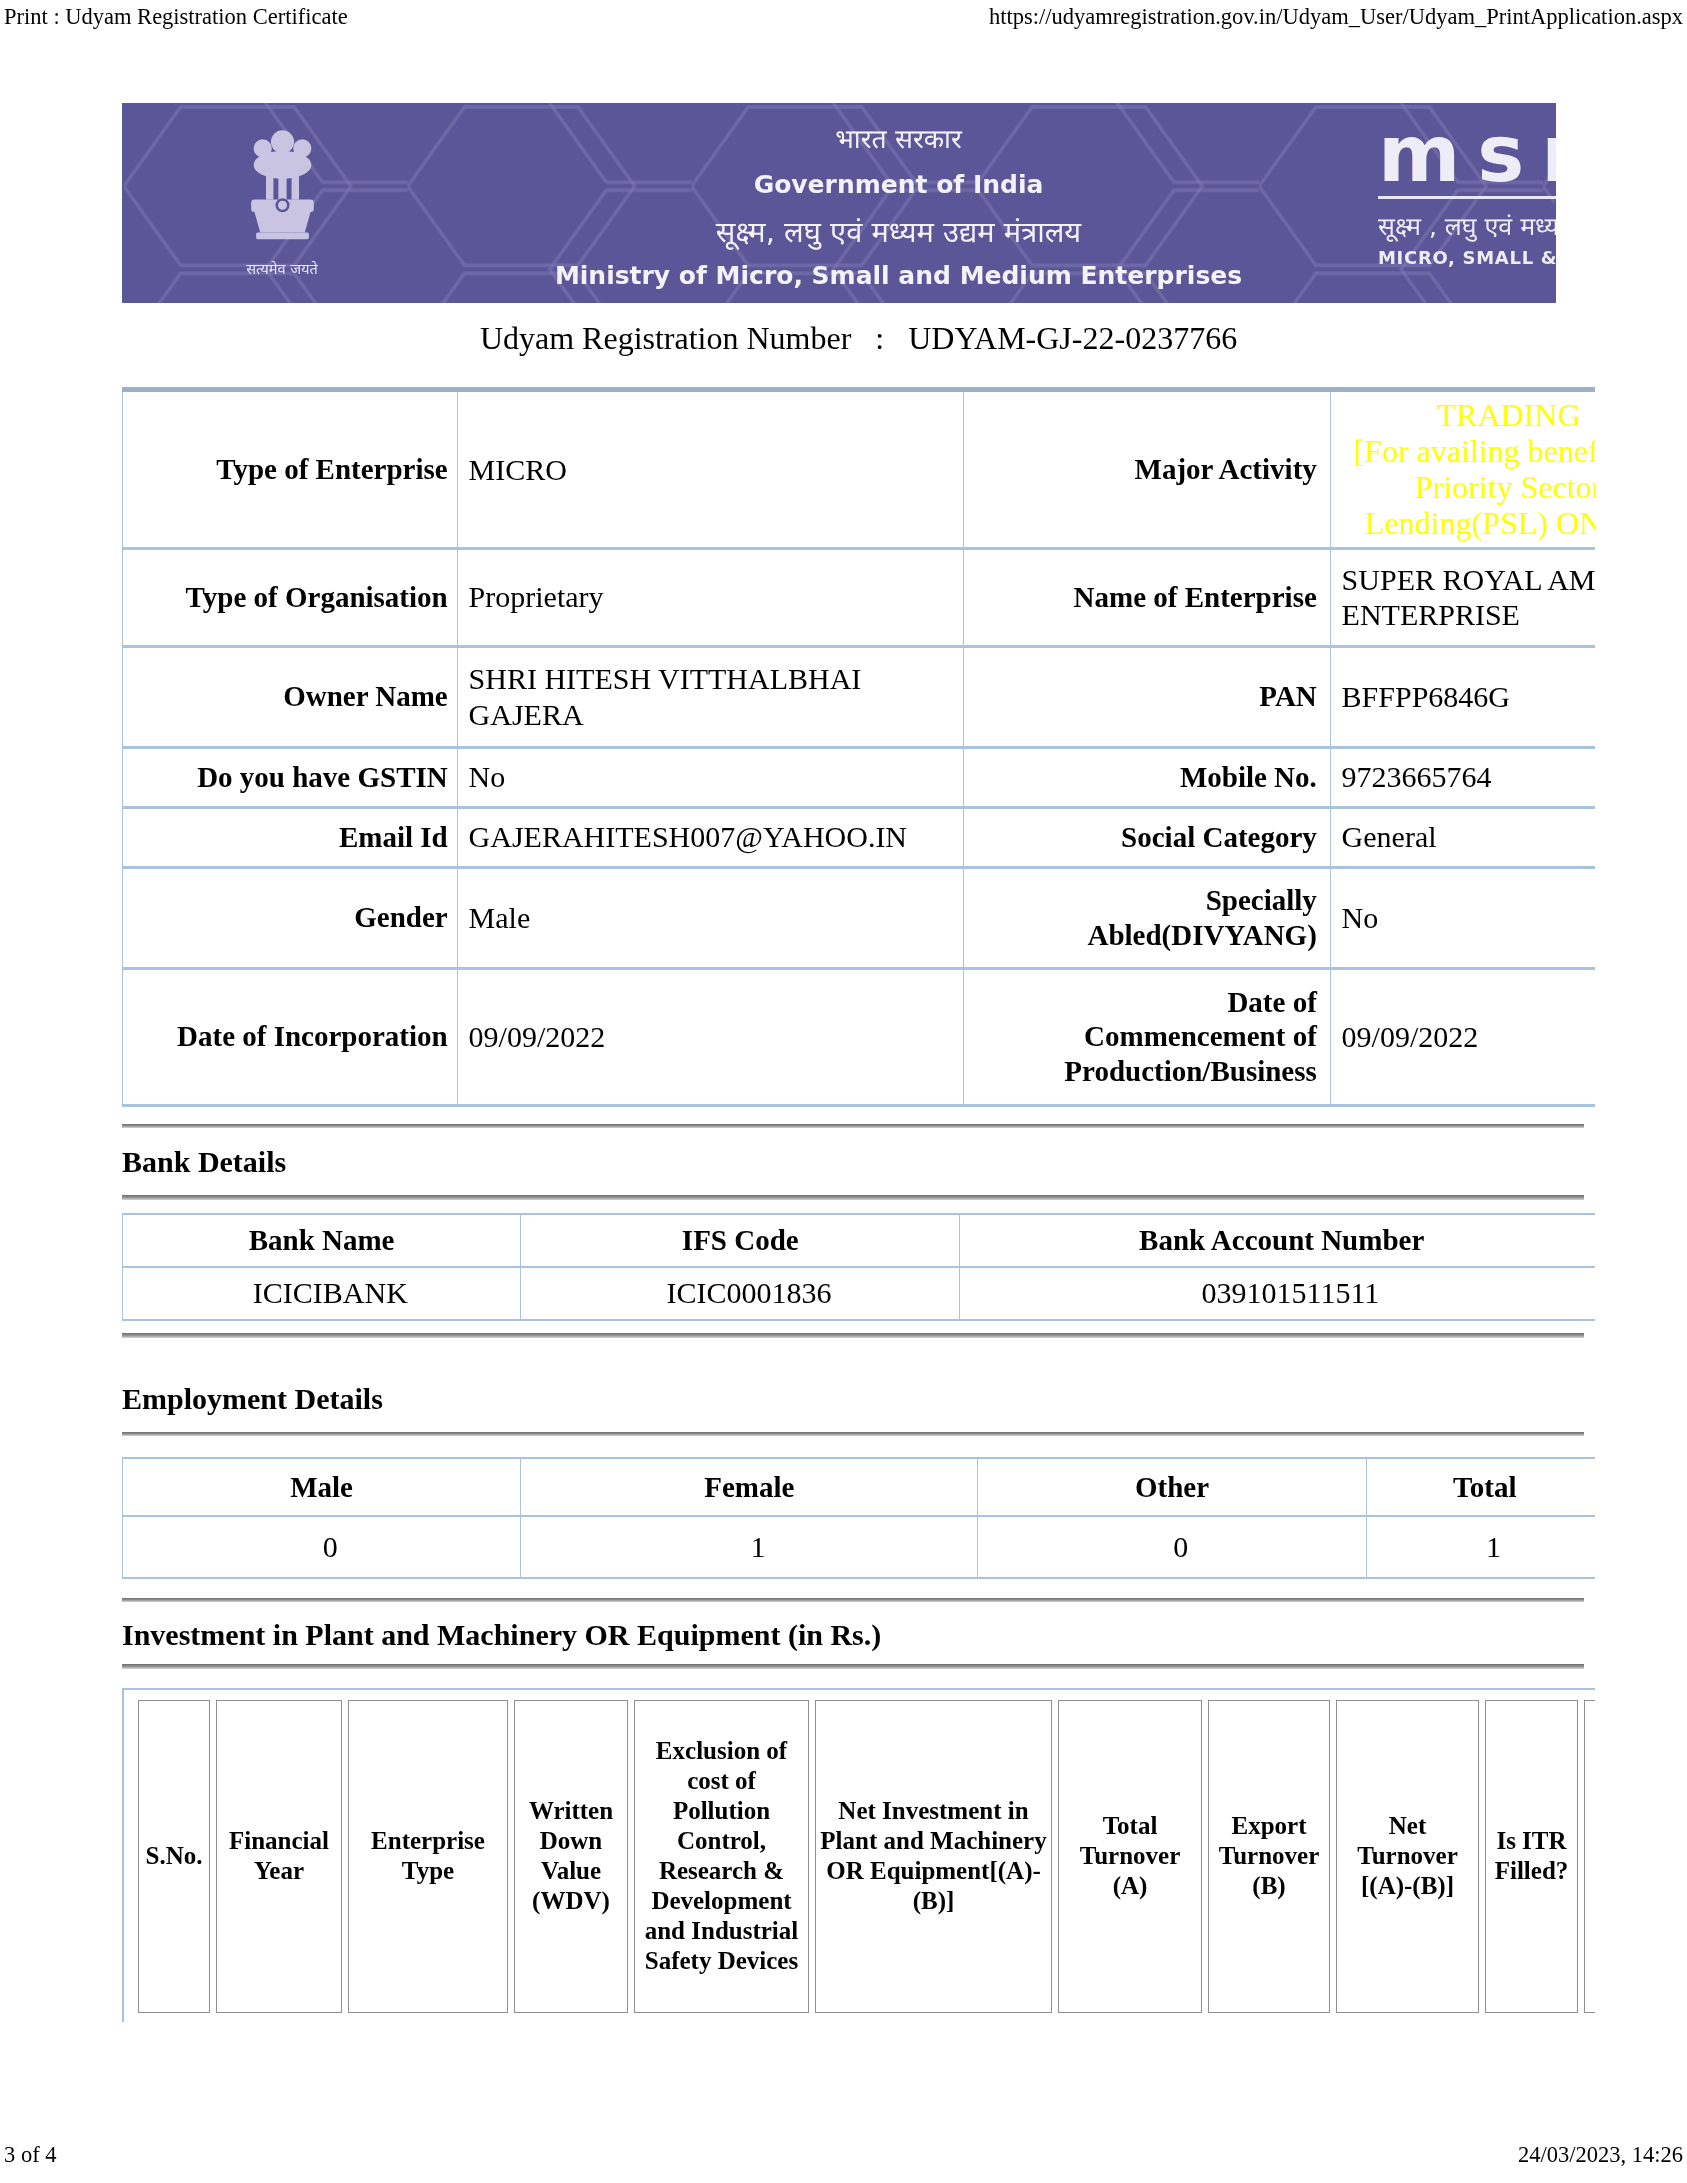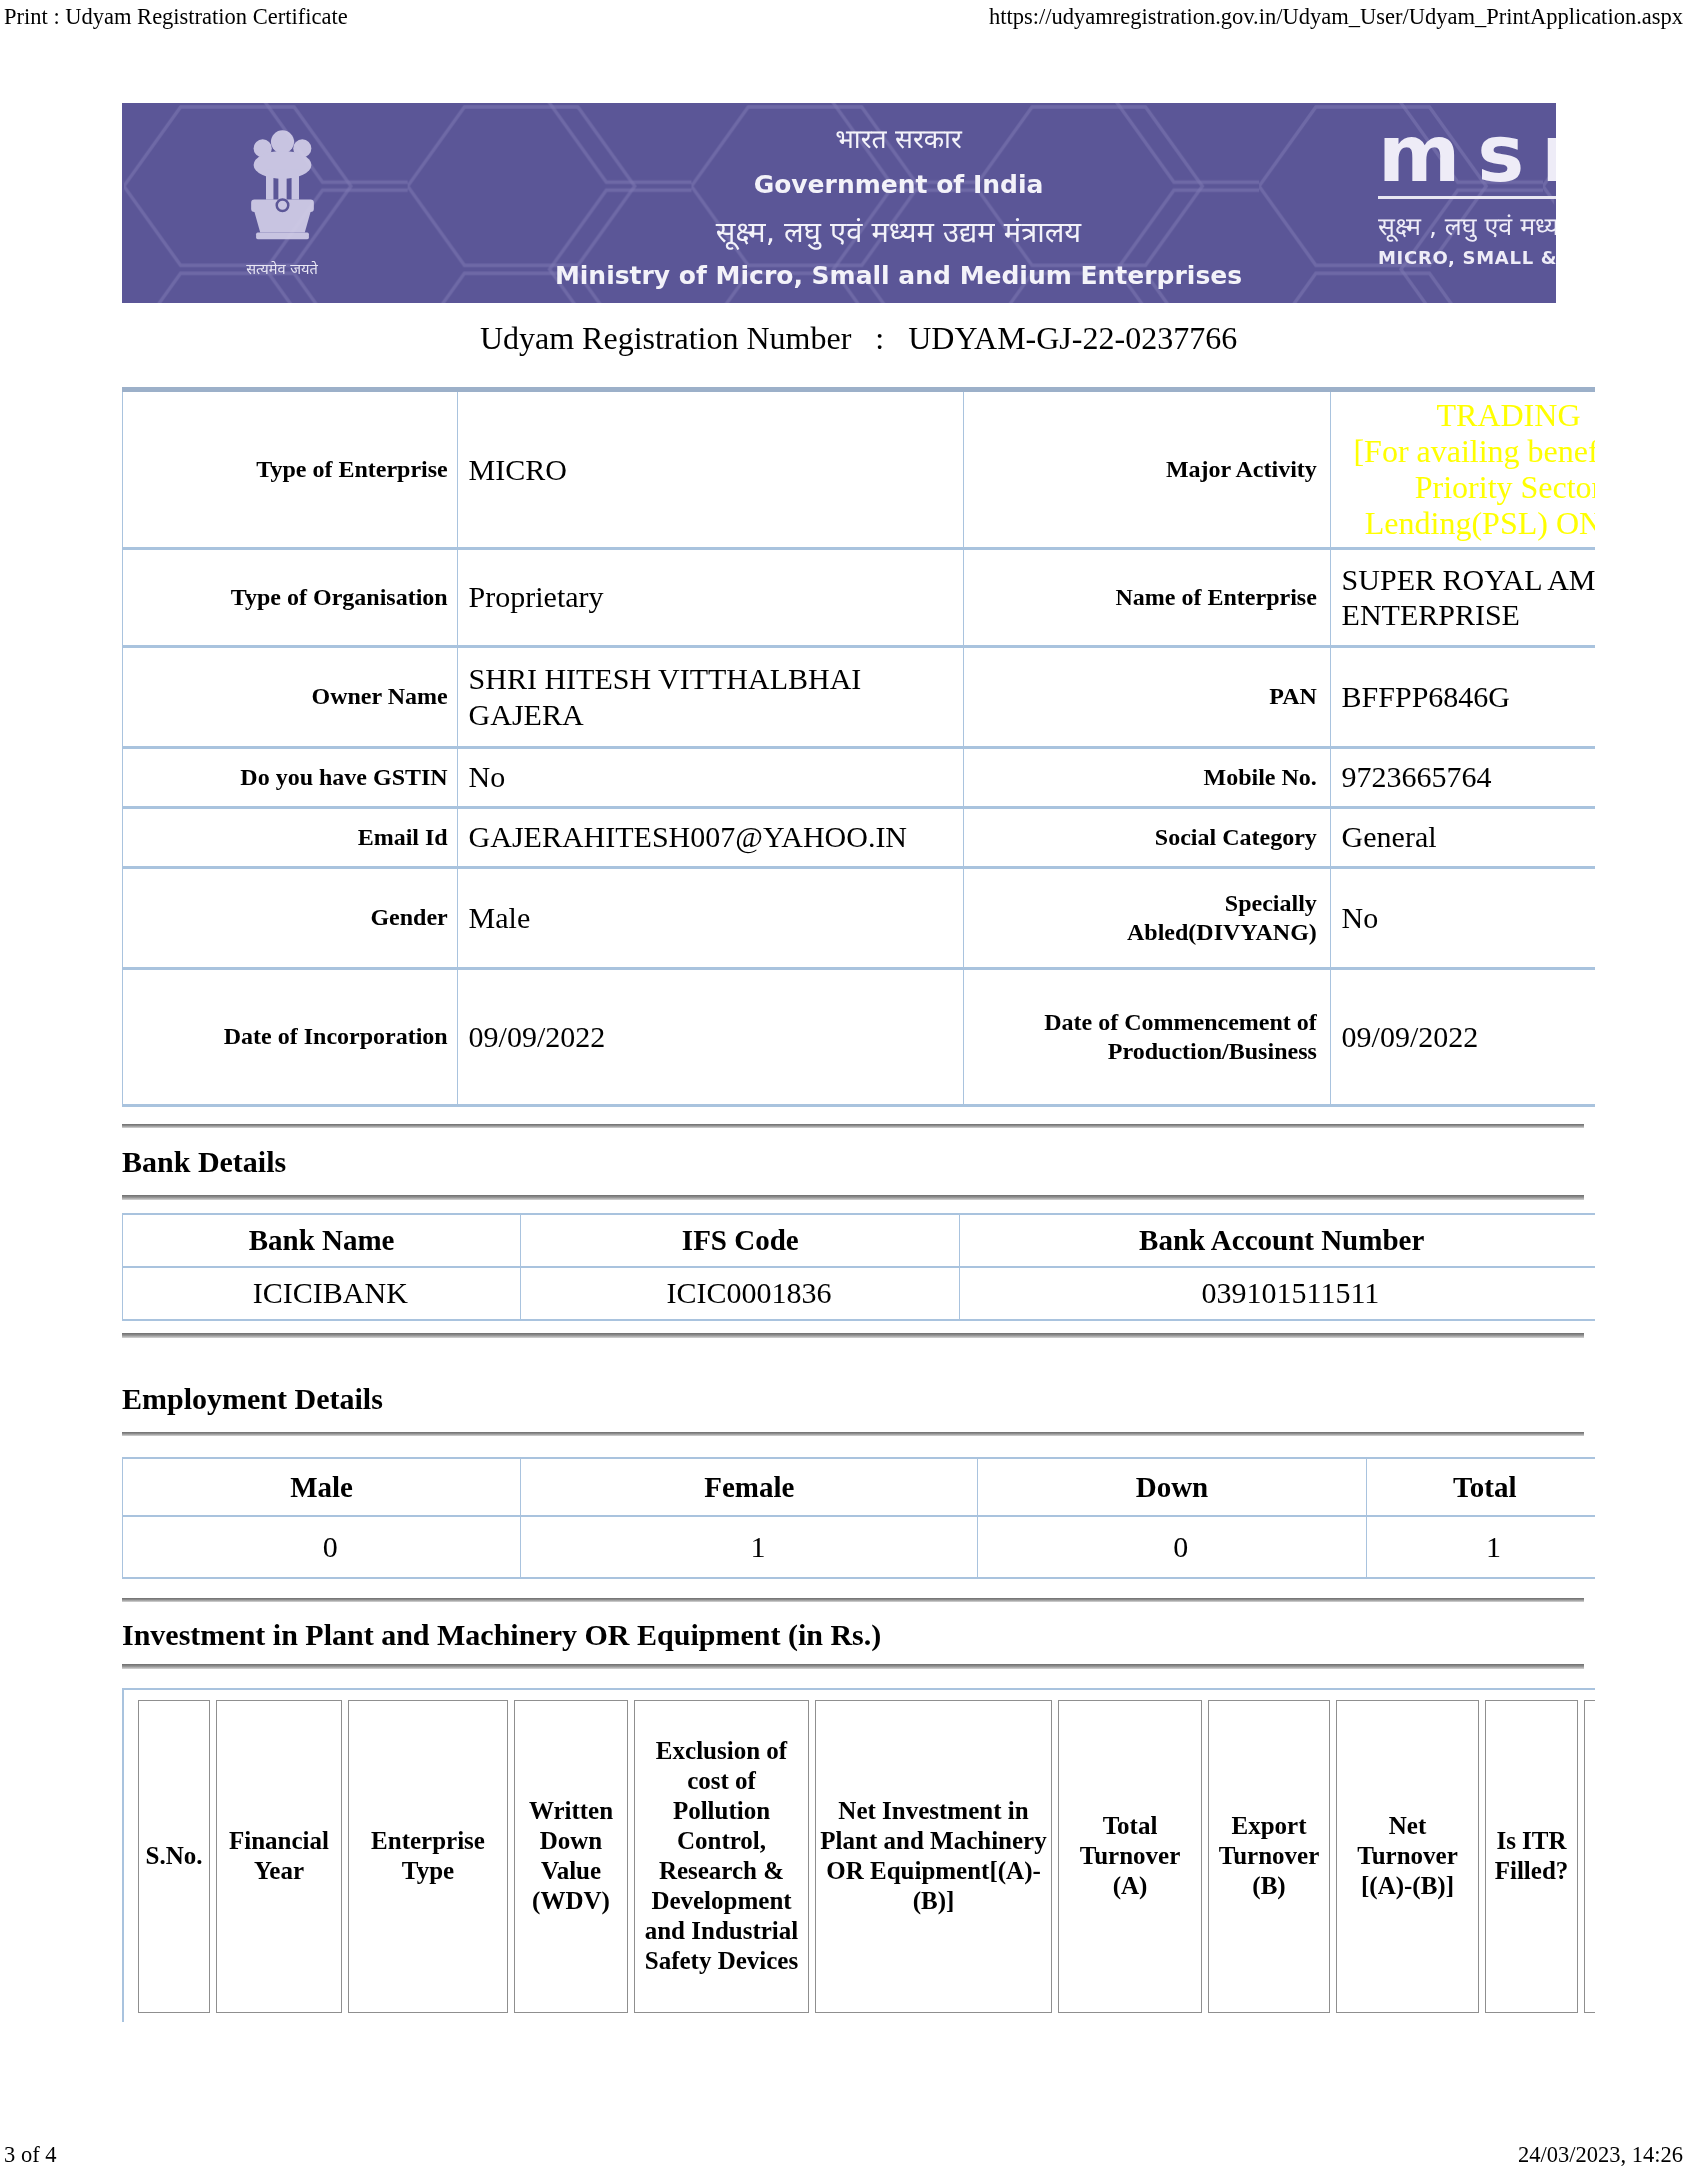--- a/index.html
+++ b/index.html
@@ -41,21 +41,21 @@
   .details{margin-top:30px;width:1565px;table-layout:fixed;border-top:5.3px solid #9cb0c9;}
   .details td{border:1.3px solid var(--tbl);border-top:3.3px solid var(--tbl);
               border-bottom:3.3px solid var(--tbl);vertical-align:middle;line-height:1.18;}
   .details tr:nth-child(1){height:150px;}
   .details tr:nth-child(2){height:98px;}
   .details tr:nth-child(3){height:101px;}
   .details tr:nth-child(4){height:60px;}
   .details tr:nth-child(5){height:60px;}
   .details tr:nth-child(6){height:101px;}
   .details tr:nth-child(7){height:137px;}
-  .details .lbl{font-weight:bold;text-align:right;font-size:24px;padding:5.3px 9.3px 5.3px 26.5px;}
+  .details .lbl{font-weight:bold;text-align:right;font-size:29px;padding:5.3px 9.3px 5.3px 26.5px;}
   .details .c3{padding-left:76px;padding-right:13.2px;}
   .details .val{font-size:30px;text-align:left;padding:5.3px 10.6px;}
   .details .c4{padding-right:41px;}
   .details .hl{color:var(--hl);text-align:center;font-size:32px;line-height:36px;padding:5.3px 0;}
   .hl-line{white-space:nowrap;}
   
   .hr{height:4.6px;width:1462px;border:none;margin:17px 0 0 0;
       background:linear-gradient(180deg,#6e6e6e 0%,#909090 45%,#d6d6d6 100%);}
   .sec{font-size:30px;font-weight:bold;margin:17px 0 0 0;line-height:34px;}
   .sec-emp{margin-top:44px;}
@@ -220,21 +220,21 @@
       </table>
     <div class="hr hr-bank"></div>
 
     <h2 class="sec sec-emp">Employment Details</h2>
     <div class="hr hr-after-sec"></div>
     <table class="grid emp">
         <tbody>
           <tr>
             <th>Male</th>
             <th>Female</th>
-            <th>Down</th>
+            <th>Other</th>
             <th>Total</th>
           </tr>
           <tr>
             <td>0</td>
             <td>1</td>
             <td>0</td>
             <td>1</td>
           </tr>
         </tbody>
       </table>

